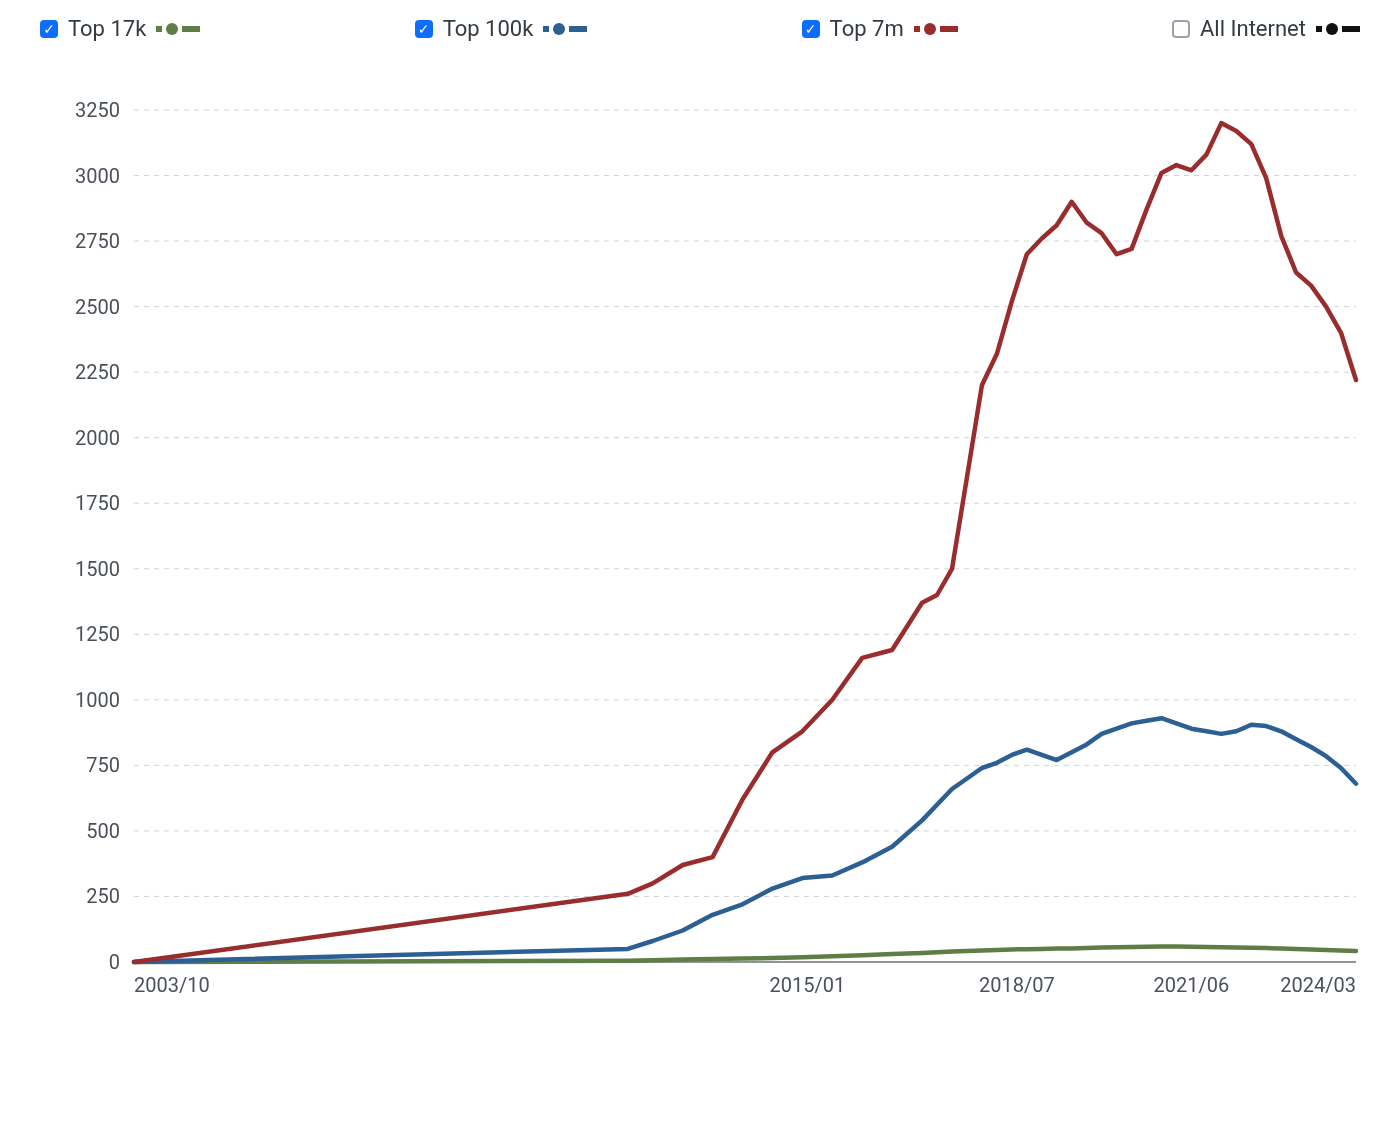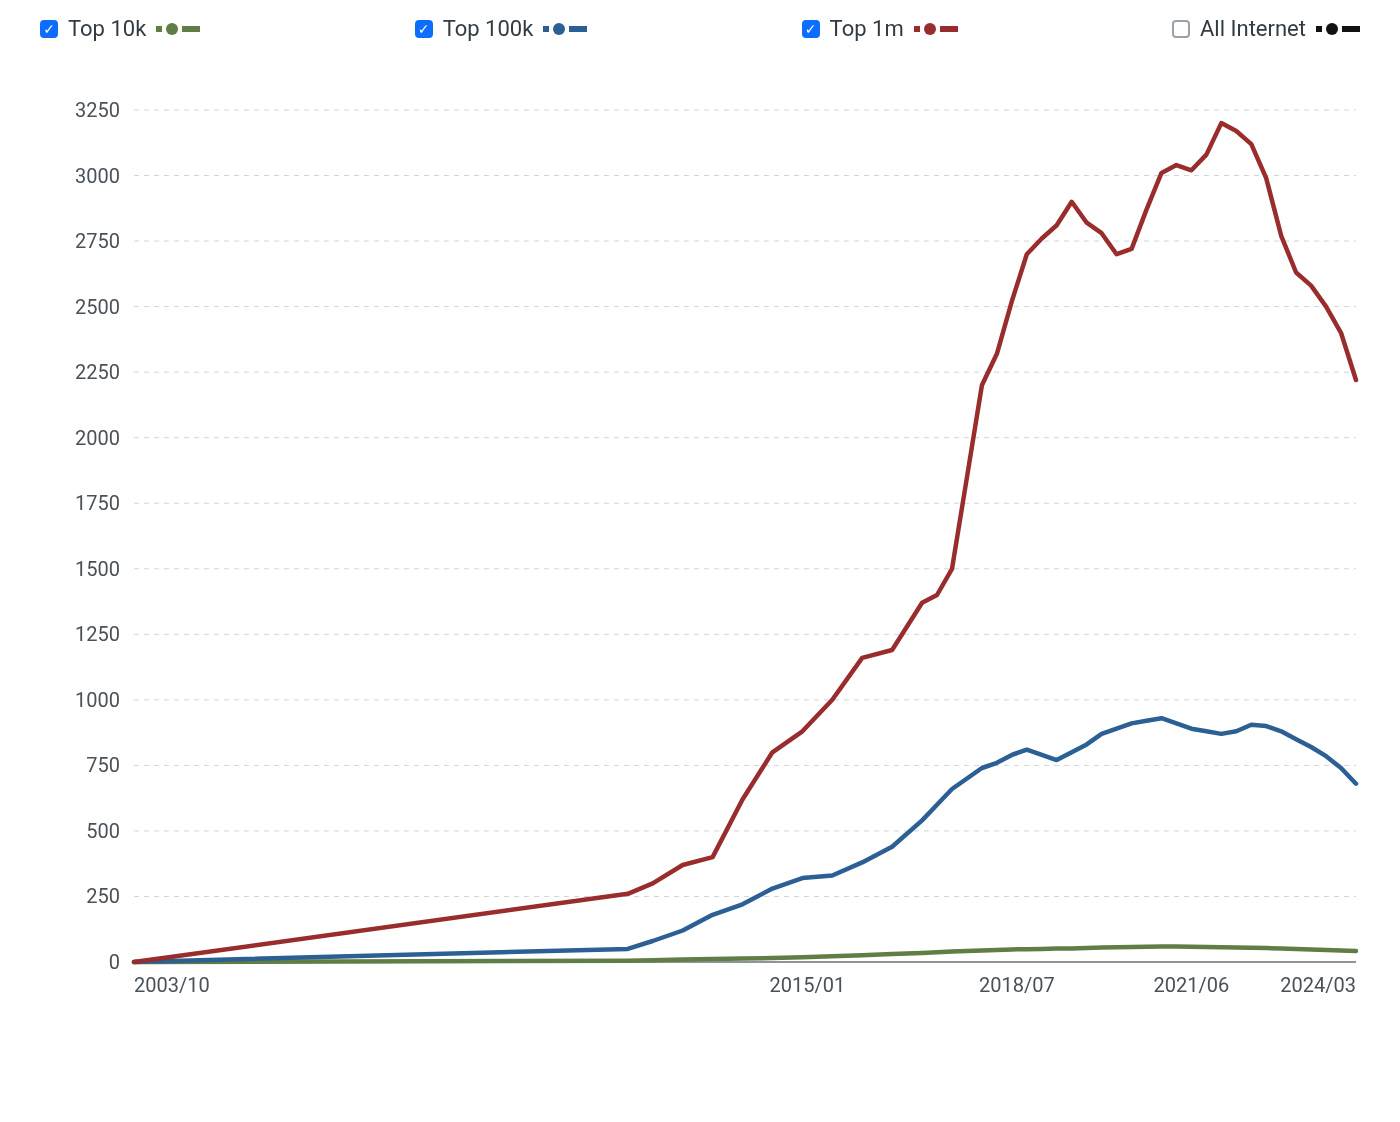--- a/index.html
+++ b/index.html
@@ -73,41 +73,41 @@
   .axis-line { stroke:#6b7178; stroke-width:1.5; }
 </style>
 </head>
 <body>
 
 <div class="container">
 
   <div class="legend">
     <span class="legend-item">
       <span class="chk" data-checked="true">✓</span>
-      <span>Top 10k</span>
+      <span>Top 17k</span>
       <span class="swatch">
         <span class="sq" style="background:#5f7d44"></span>
         <span class="dot" style="background:#5f7d44"></span>
         <span class="dash" style="background:#5f7d44"></span>
       </span>
     </span>
 
     <span class="legend-item">
       <span class="chk" data-checked="true">✓</span>
       <span>Top 100k</span>
       <span class="swatch">
         <span class="sq" style="background:#2c5f93"></span>
         <span class="dot" style="background:#2c5f93"></span>
         <span class="dash" style="background:#2c5f93"></span>
       </span>
     </span>
 
     <span class="legend-item">
       <span class="chk" data-checked="true">✓</span>
-      <span>Top 1m</span>
+      <span>Top 7m</span>
       <span class="swatch">
         <span class="sq" style="background:#992c2c"></span>
         <span class="dot" style="background:#992c2c"></span>
         <span class="dash" style="background:#992c2c"></span>
       </span>
     </span>
 
     <span class="legend-item">
       <span class="chk" data-checked="false">✓</span>
       <span>All Internet</span>

